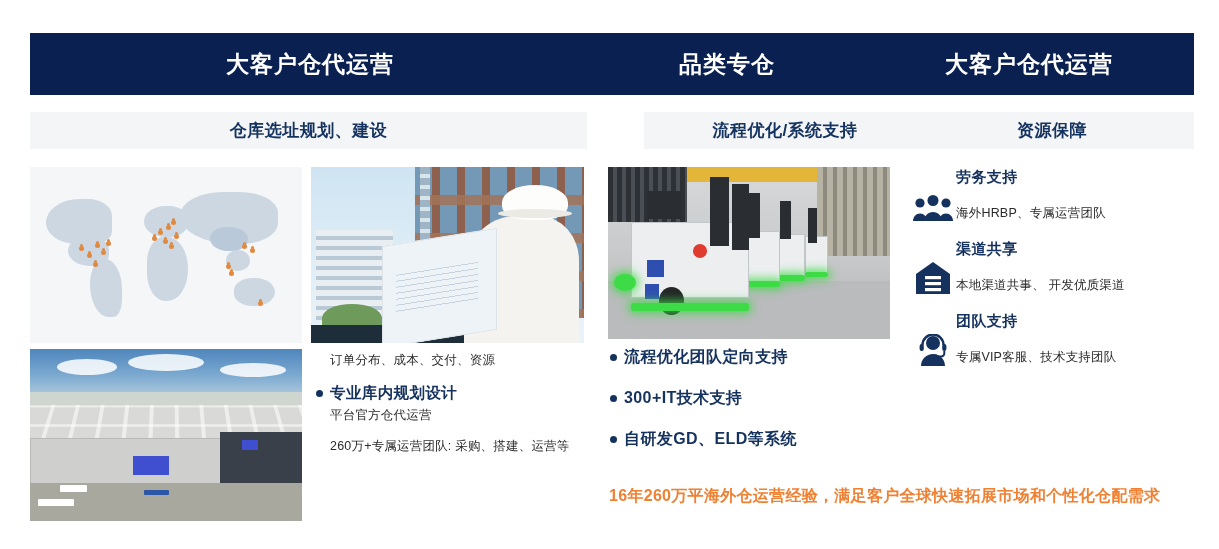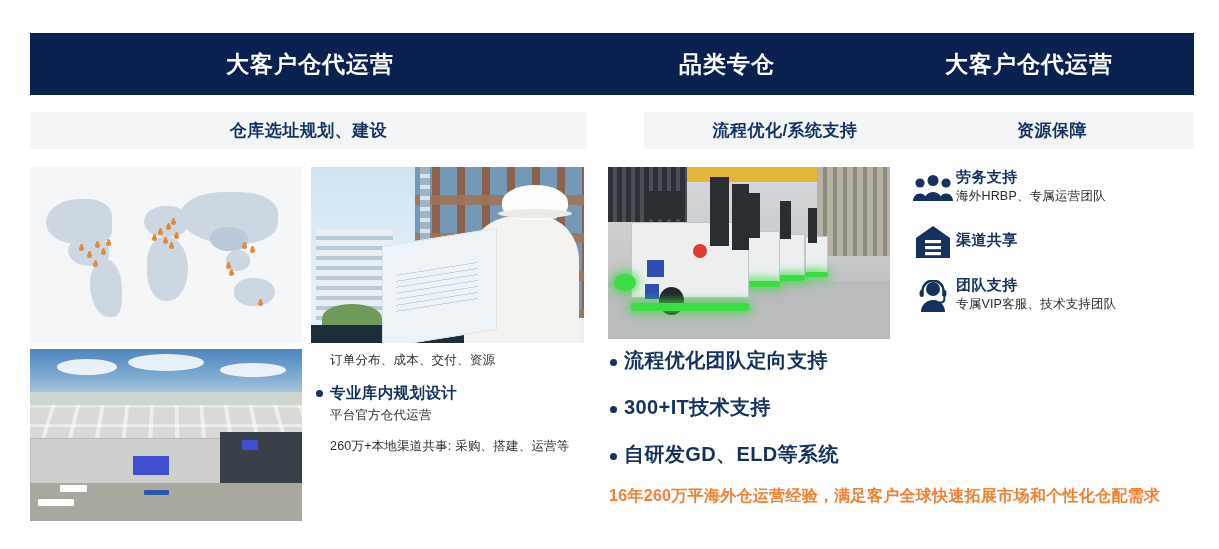--- a/index.html
+++ b/index.html
@@ -265,32 +265,32 @@
   }
   .bullet-sub {
     margin-left: 14px;
     margin-top: 3px;
     color: #2b2b2b;
     font-size: 12.5px;
     letter-spacing: .2px;
     white-space: nowrap;
   }
   #bullets-mid .bullet-item { margin-bottom: 20px; }
-  #bullets-mid .bullet-head { font-size: 20px; }
+  #bullets-mid .bullet-head { font-size: 16px; }
 
   
   #resource-list {
     position: absolute;
     left: 910px;
     top: 167px;
     width: 284px;
   }
   .res-row {
     display: flex;
-    align-items: center;
+    align-items: flex-end;
     margin-bottom: 17px;
   }
   .res-icon {
     width: 46px;
     flex: none;
     display: flex;
     justify-content: center;
     padding-top: 4px;
   }
   .res-icon svg { display: block; }
@@ -298,21 +298,21 @@
   .res-title {
     color: #15325e;
     font-size: 15px;
     font-weight: bold;
     letter-spacing: .4px;
     white-space: nowrap;
   }
   .res-sub {
     color: #2b2b2b;
     font-size: 12.5px;
-    margin-top: 1px;
+    margin-top: 18px;
     letter-spacing: .2px;
     white-space: nowrap;
   }
 
   
   #footnote {
     position: absolute;
     left: 609px;
     top: 486px;
     color: #f08032;
@@ -440,21 +440,21 @@
     <div class="bullet-sub">订单分布、成本、交付、资源</div>
   </div>
   <div class="bullet-item">
     <div class="bullet-head">
       <span class="bullet-dot"></span>
       <span>专业库内规划设计</span>
     </div>
     <div class="bullet-sub">平台官方仓代运营</div>
   </div>
   <div class="bullet-item">
-    <div class="bullet-sub">260万+本地渠道共事: 采购、搭建、运营等</div>
+    <div class="bullet-sub">260万+专属运营团队: 采购、搭建、运营等</div>
   </div>
 </div>
 
 <div id="bullets-mid" class="bullet-list">
   <div class="bullet-item">
     <div class="bullet-head">
       <span class="bullet-dot"></span>
       <span>流程优化团队定向支持</span>
     </div>
   </div>
@@ -495,20 +495,21 @@
     <div class="res-icon">
       <svg width="34" height="32" viewBox="0 0 34 32" fill="#15325e" aria-hidden="true">
         <path d="M17 0 L34 12 L34 32 L0 32 L0 12 Z"></path>
         <rect x="9" y="14" width="16" height="3.2" fill="#ffffff"></rect>
         <rect x="9" y="20" width="16" height="3.2" fill="#ffffff"></rect>
         <rect x="9" y="26" width="16" height="3.2" fill="#ffffff"></rect>
       </svg>
     </div>
     <div class="res-text">
       <div class="res-title">渠道共享</div>
+      <div class="res-sub">本地渠道共事、 开发优质渠道</div>
     </div>
   </div>
 
   <div class="res-row">
     <div class="res-icon">
       <svg width="32" height="32" viewBox="0 0 32 32" fill="#15325e" aria-hidden="true">
         <circle cx="16" cy="9" r="7"></circle>
         <path d="M4 32c0-6.6 5.4-12 12-12s12 5.4 12 12z"></path>
         <path d="M5.5 11a10.5 10.5 0 0 1 21 0" fill="none" stroke="#15325e" stroke-width="2.4"></path>
         <rect x="2.6" y="10" width="4.2" height="7" rx="2"></rect>

